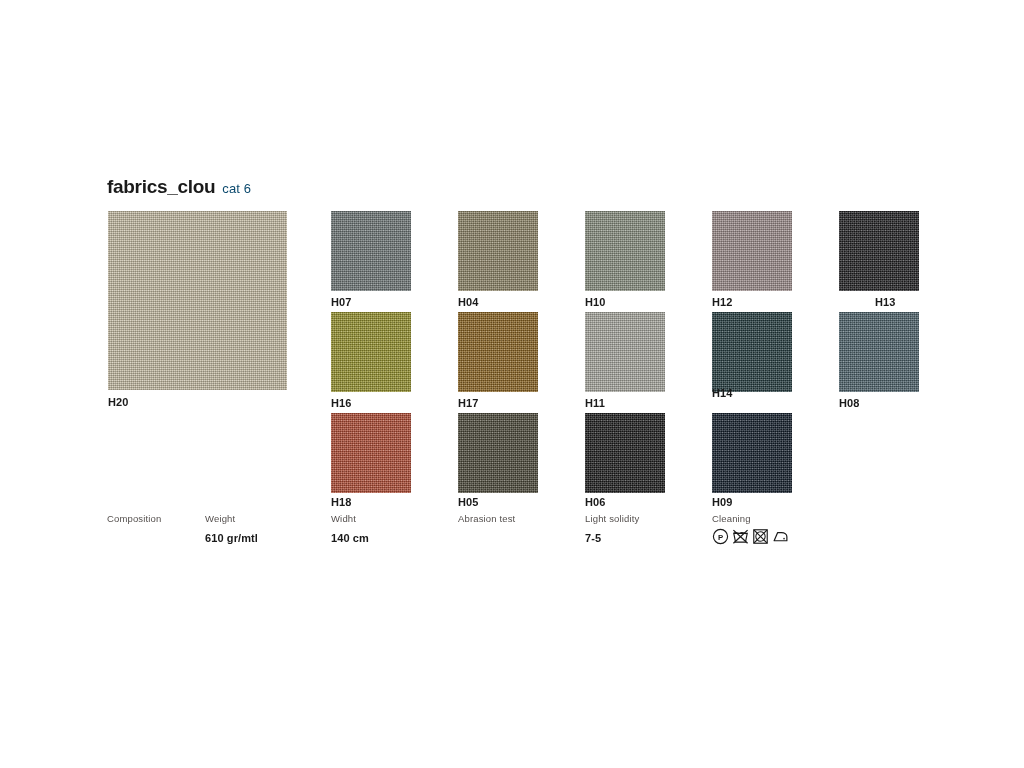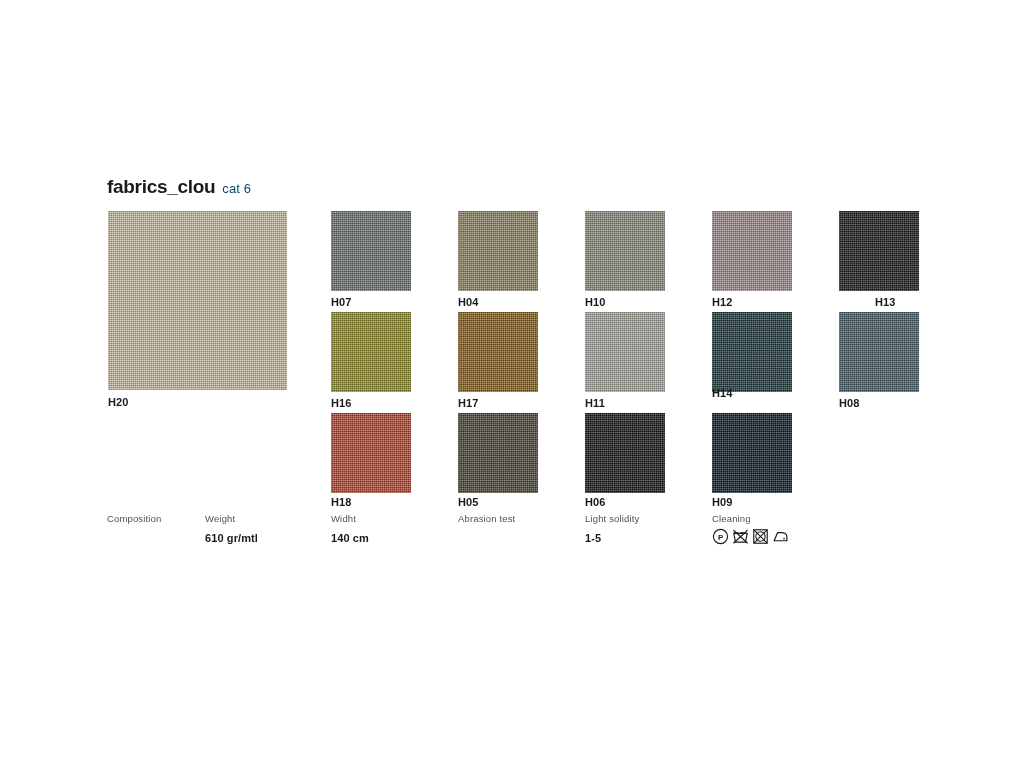--- a/index.html
+++ b/index.html
@@ -174,21 +174,21 @@
       </div>
       <div class="spec-col" style="left: 331px; top: 513px;">
         <div class="spec-head">Widht</div>
         <div class="spec-val">140 cm</div>
       </div>
       <div class="spec-col" style="left: 458px; top: 513px;">
         <div class="spec-head">Abrasion test</div>
       </div>
       <div class="spec-col" style="left: 585px; top: 513px;">
         <div class="spec-head">Light solidity</div>
-        <div class="spec-val">1-5</div>
+        <div class="spec-val">7-5</div>
       </div>
       <div class="spec-col" style="left: 712px; top: 513px;">
         <div class="spec-head">Cleaning</div>
       </div>
     </div>
 
   <div class="care-icons" style="position:absolute; left:712px; top:529px;">
 
     <span>
       <svg width="17" height="17" viewBox="0 0 24 24">

